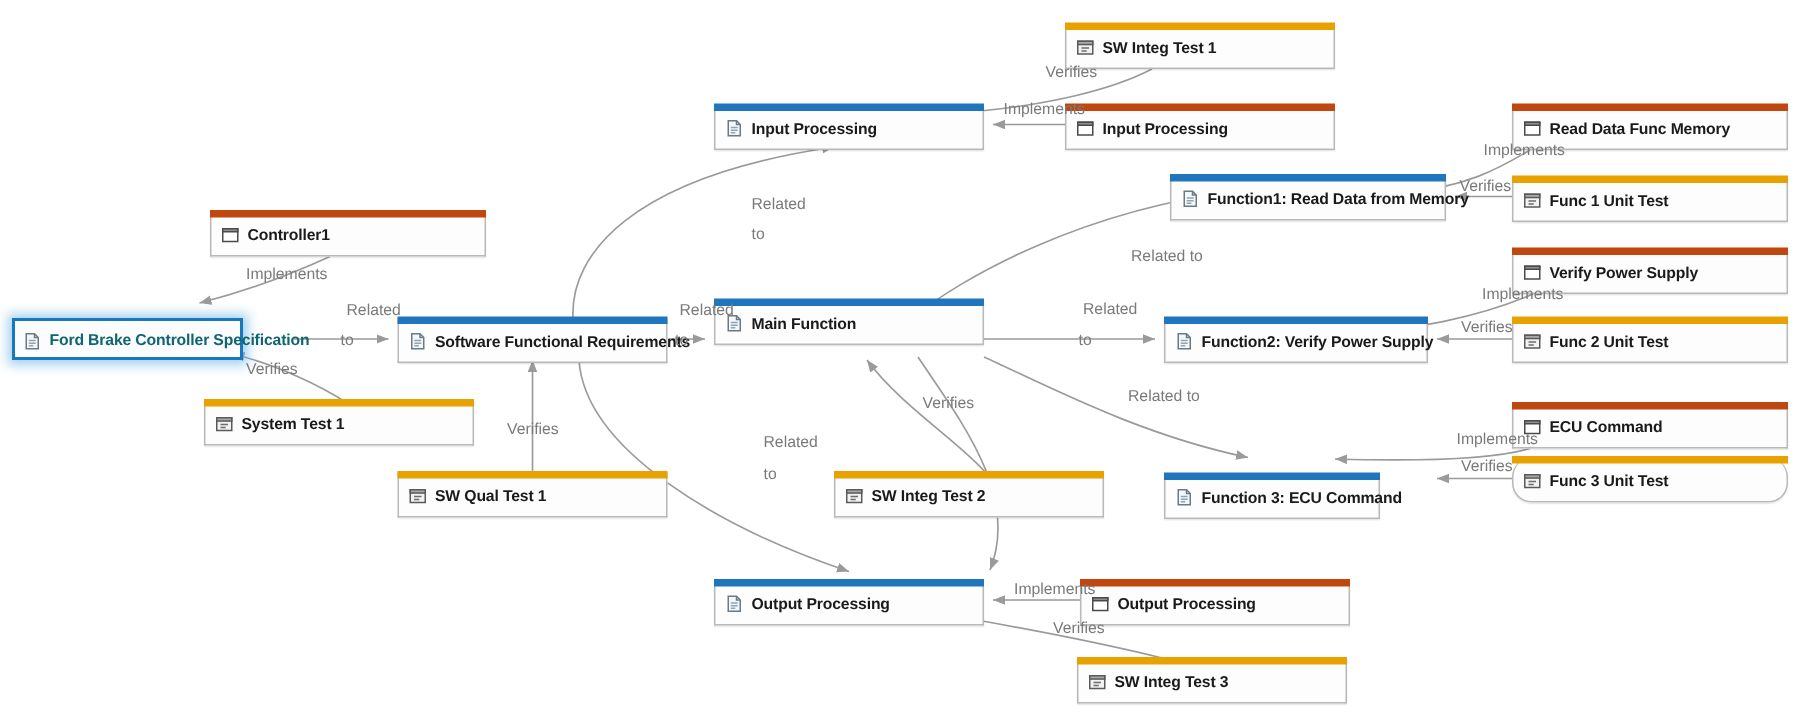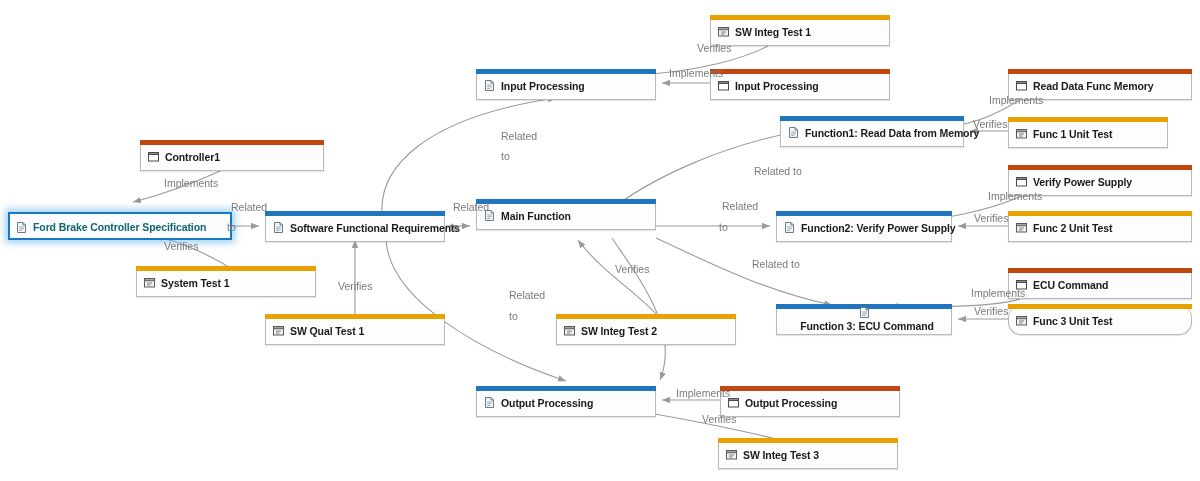--- a/index.html
+++ b/index.html
@@ -184,21 +184,21 @@
         <div class="bar"></div>
         <span class="ico">
           <svg width="13" height="13" viewBox="0 0 13 13">
             <path d="M2.5 1.5 H8 L10.5 4 V11.5 H2.5 Z" fill="#f4f7fa" stroke="#6b7b86" stroke-width="1"></path>
             <path d="M8 1.5 V4 H10.5" fill="none" stroke="#6b7b86" stroke-width="1"></path>
             <path d="M4.2 6 H8.8 M4.2 7.8 H8.8 M4.2 9.5 H7.2" stroke="#93a4b0" stroke-width="0.9"></path>
           </svg>
         </span>
         <span class="label">Function1: Read Data from Memory</span>
       </div>
-      <div class="node t-test" style="left: 1008px; top: 118px; width: 160px;">
+      <div class="node t-test" style="left: 1008px; top: 118px; width: 184px;">
         <div class="bar"></div>
         <span class="ico">
           <svg width="13" height="13" viewBox="0 0 13 13">
             <rect x="1.5" y="2.5" width="10" height="8.5" fill="#f2f2f2" stroke="#5a5a5a" stroke-width="1"></rect>
             <rect x="1.5" y="2.5" width="10" height="2.2" fill="#a9a9a9" stroke="#5a5a5a" stroke-width="1"></rect>
             <path d="M4 7 L9 7 M4 9 L7.5 9" stroke="#6d6d6d" stroke-width="0.9"></path>
           </svg>
         </span>
         <span class="label">Func 1 Unit Test</span>
       </div>
@@ -215,21 +215,21 @@
       <div class="node t-block" style="left: 1008px; top: 166px; width: 184px;">
         <div class="bar"></div>
         <span class="ico">
           <svg width="13" height="13" viewBox="0 0 13 13">
             <rect x="1.5" y="2.5" width="10" height="8.5" fill="#ffffff" stroke="#4a4a4a" stroke-width="1"></rect>
             <rect x="1.5" y="2.5" width="10" height="2" fill="#8f8f8f" stroke="#4a4a4a" stroke-width="1"></rect>
           </svg>
         </span>
         <span class="label">Verify Power Supply</span>
       </div>
-      <div class="node t-req selected" style="left: 8px; top: 212px; width: 224px;">
+      <div class="node t-req selected" style="left: 8px; top: 212px; width: 154px;">
         <span class="ico">
           <svg width="13" height="13" viewBox="0 0 13 13">
             <path d="M2.5 1.5 H8 L10.5 4 V11.5 H2.5 Z" fill="#f4f7fa" stroke="#6b7b86" stroke-width="1"></path>
             <path d="M8 1.5 V4 H10.5" fill="none" stroke="#6b7b86" stroke-width="1"></path>
             <path d="M4.2 6 H8.8 M4.2 7.8 H8.8 M4.2 9.5 H7.2" stroke="#93a4b0" stroke-width="0.9"></path>
           </svg>
         </span>
         <span class="label">Ford Brake Controller Specification</span>
       </div>
       <div class="node t-req" style="left: 265px; top: 212px; width: 180px;">
@@ -290,21 +290,21 @@
       <div class="node t-block" style="left: 1008px; top: 269px; width: 184px;">
         <div class="bar"></div>
         <span class="ico">
           <svg width="13" height="13" viewBox="0 0 13 13">
             <rect x="1.5" y="2.5" width="10" height="8.5" fill="#ffffff" stroke="#4a4a4a" stroke-width="1"></rect>
             <rect x="1.5" y="2.5" width="10" height="2" fill="#8f8f8f" stroke="#4a4a4a" stroke-width="1"></rect>
           </svg>
         </span>
         <span class="label">ECU Command</span>
       </div>
-      <div class="node t-req" style="left: 776px; top: 305px; width: 176px; flex-direction: column;">
+      <div class="node t-req" style="left: 776px; top: 316px; width: 144px;">
         <div class="bar"></div>
         <span class="ico">
           <svg width="13" height="13" viewBox="0 0 13 13">
             <path d="M2.5 1.5 H8 L10.5 4 V11.5 H2.5 Z" fill="#f4f7fa" stroke="#6b7b86" stroke-width="1"></path>
             <path d="M8 1.5 V4 H10.5" fill="none" stroke="#6b7b86" stroke-width="1"></path>
             <path d="M4.2 6 H8.8 M4.2 7.8 H8.8 M4.2 9.5 H7.2" stroke="#93a4b0" stroke-width="0.9"></path>
           </svg>
         </span>
         <span class="label">Function 3: ECU Command</span>
       </div>

